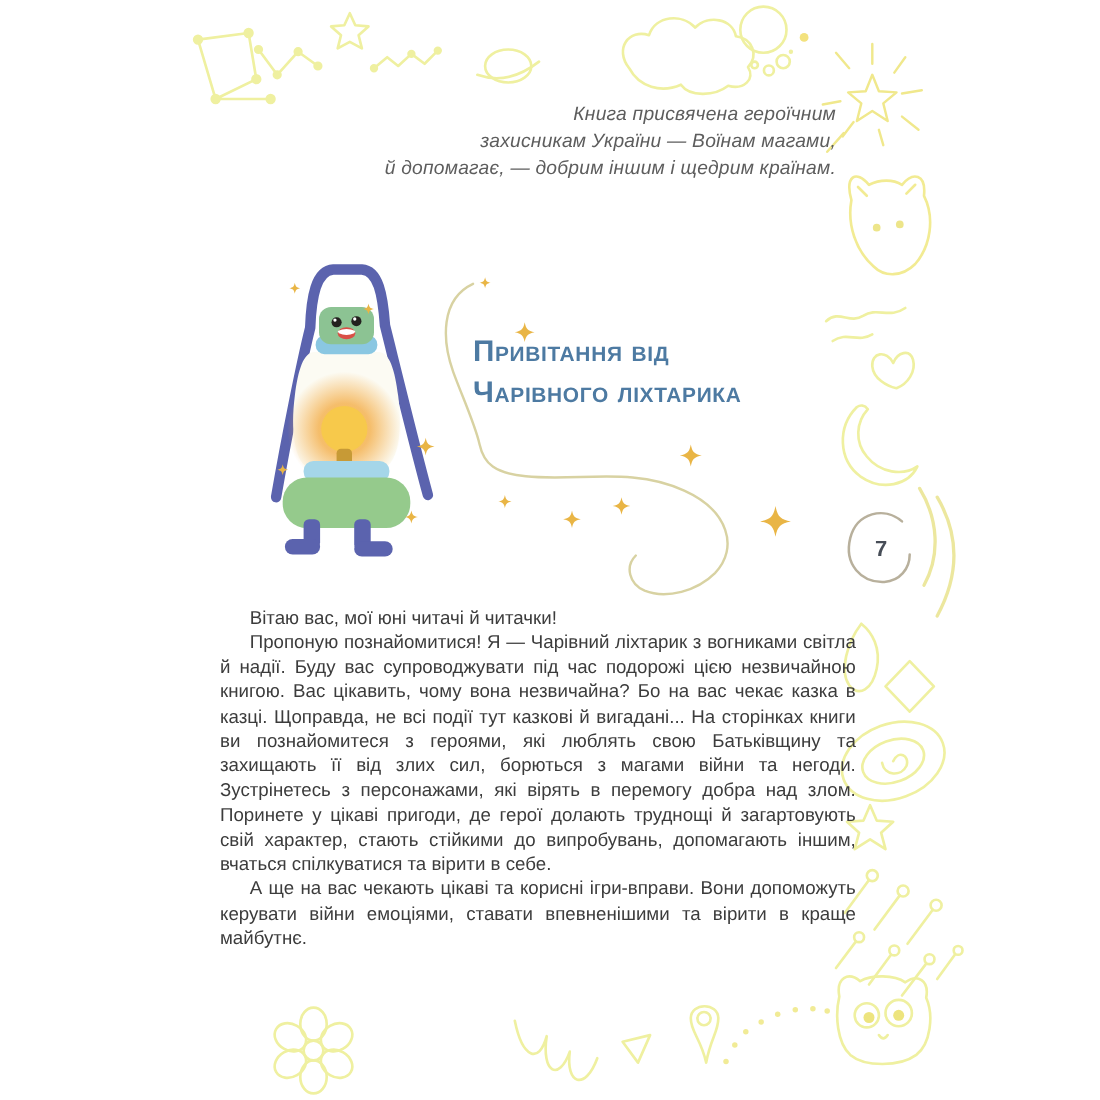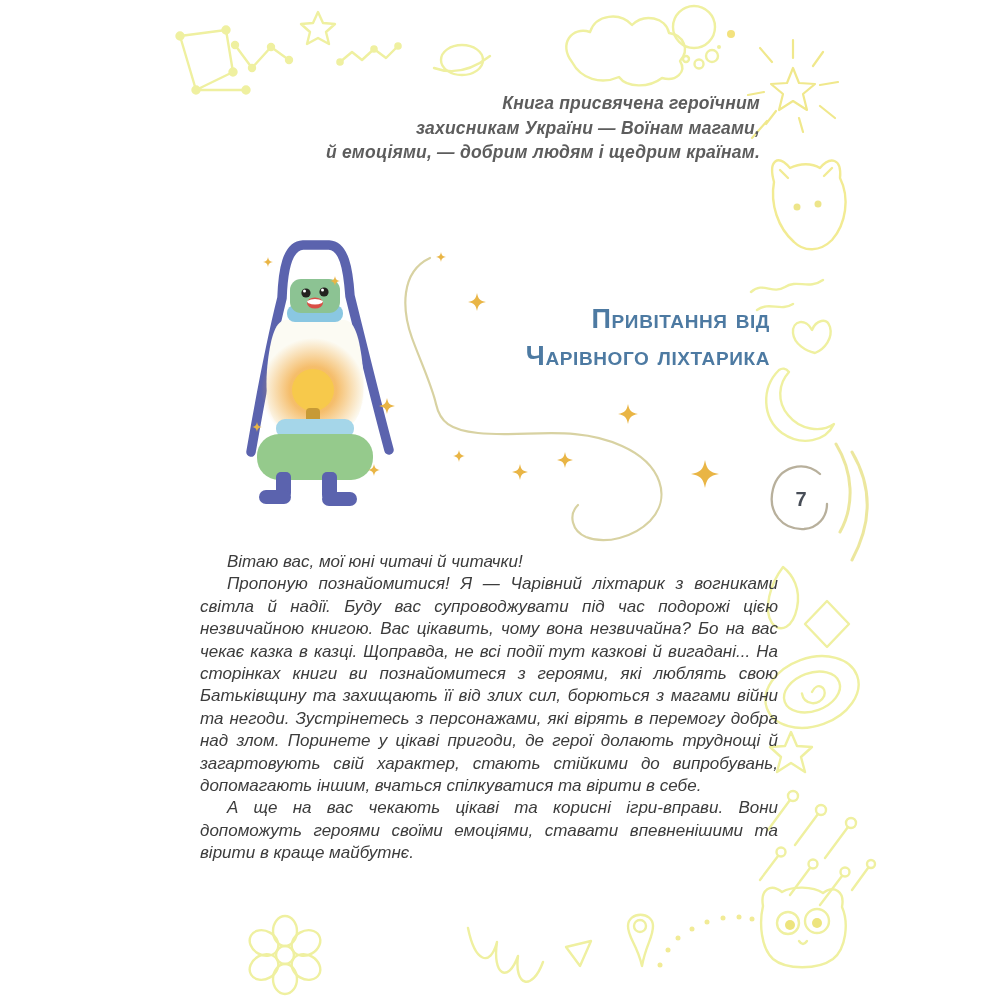--- a/index.html
+++ b/index.html
@@ -3,31 +3,31 @@
 <meta charset="utf-8">
 <style>
   html,body{margin:0;padding:0;background:#fff;}
   .page{
     position:relative;width:1000px;height:1000px;background:#ffffff;overflow:hidden;
     font-family:"Liberation Sans",sans-serif;
   }
   .doodle-layer{position:absolute;left:0;top:0;width:1000px;height:1000px;}
   .dedication{
     position:absolute;top:91px;right:240px;width:520px;text-align:right;
-    font-style:italic;font-size:17.5px;line-height:24.5px;color:#5d5d5d;font-weight:bold;
+    font-style:italic;font-size:17.5px;line-height:24.5px;color:#5d5d5d;font-weight:normal;
     letter-spacing:.2px;
   }
   .heading{
-    position:absolute;left:430px;top:301px;width:340px;text-align:right;
+    position:absolute;left:430px;top:301px;width:340px;text-align:left;
     font-weight:bold;font-size:27px;line-height:37px;color:#4d7aa2;
     font-variant:small-caps;letter-spacing:.6px;
   }
   .body-text{
     position:absolute;left:200px;top:551px;width:578px;
-    font-size:17px;line-height:22.4px;color:#3c3c3c;text-align:justify;font-style:italic;
+    font-size:17px;line-height:22.4px;color:#3c3c3c;text-align:justify;
   }
   .body-text p{margin:0;text-indent:27px;}
   .page-number{
     position:absolute;left:783px;top:488px;width:36px;text-align:center;
     font-size:20px;font-weight:bold;color:#474d57;
   }
 </style>
 </head>
 <body>
 
@@ -205,29 +205,29 @@
       <use href="#sp4" transform="translate(459 456) scale(0.6)"></use>
       <use href="#sp4" transform="translate(520 472) scale(0.8)"></use>
       <use href="#sp4" transform="translate(565 460) scale(0.8)"></use>
       <use href="#sp4" transform="translate(705 474) scale(1.4)"></use>
     </g>
   </svg>
 
   <div class="dedication">
     <div>Книга присвячена героїчним</div>
     <div>захисникам України — Воїнам магами,</div>
-    <div>й емоціями, — добрим людям і щедрим країнам.</div>
+    <div>й допомагає, — добрим іншим і щедрим країнам.</div>
   </div>
 
   <div class="heading">
     <div>Привітання від</div>
     <div>Чарівного ліхтарика</div>
   </div>
 
   <div class="page-number">7</div>
 
   <div class="body-text">
     <p>Вітаю вас, мої юні читачі й читачки!</p>
     <p>Пропоную познайомитися! Я — Чарівний ліхтарик з вогниками світла й надії. Буду вас супроводжувати під час подорожі цією незвичайною книгою. Вас цікавить, чому вона незвичайна? Бо на вас чекає казка в казці. Щоправда, не всі події тут казкові й вигадані... На сторінках книги ви познайомитеся з героями, які люблять свою Батьківщину та захищають її від злих сил, борються з магами війни та негоди. Зустрінетесь з персонажами, які вірять в перемогу добра над злом. Поринете у цікаві пригоди, де герої долають труднощі й загартовують свій характер, стають стійкими до випробувань, допомагають іншим, вчаться спілкуватися та вірити в себе.</p>
-    <p>А ще на вас чекають цікаві та корисні ігри-вправи. Вони допоможуть героями своїми емоціями, ставати впевненішими та вірити в краще майбутнє.</p>
+    <p>А ще на вас чекають цікаві та корисні ігри-вправи. Вони допоможуть керувати війни емоціями, ставати впевненішими та вірити в краще майбутнє.</p>
   </div>
 
 </div>
 
 </body></html>

